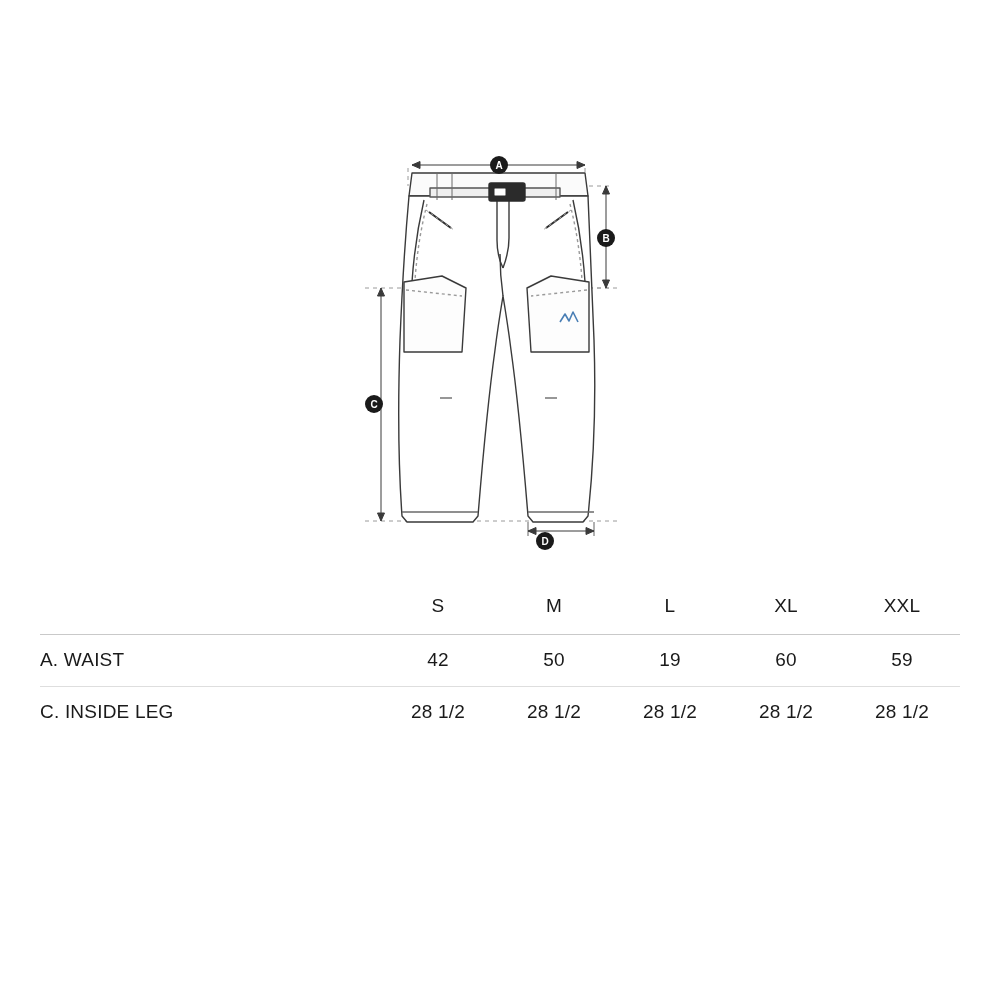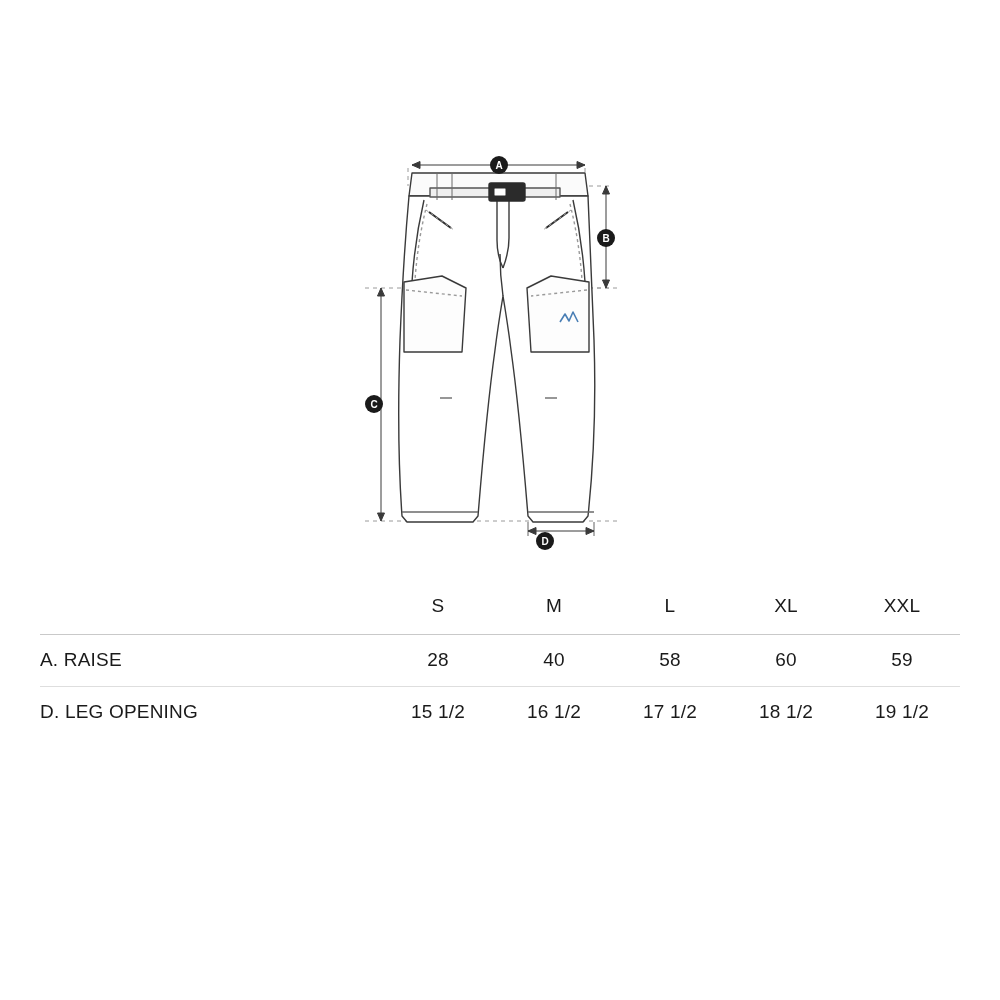--- a/index.html
+++ b/index.html
@@ -198,32 +198,32 @@
           <th class="label-head"></th>
           <th class="size-head">S</th>
           <th class="size-head">M</th>
           <th class="size-head">L</th>
           <th class="size-head">XL</th>
           <th class="size-head">XXL</th>
         </tr>
       </thead>
       <tbody>
         <tr>
-          <td class="row-label">A. RAISE</td>
-          <td class="size-cell">28</td>
-          <td class="size-cell">40</td>
-          <td class="size-cell">58</td>
+          <td class="row-label">A. WAIST</td>
+          <td class="size-cell">42</td>
+          <td class="size-cell">50</td>
+          <td class="size-cell">19</td>
           <td class="size-cell">60</td>
           <td class="size-cell">59</td>
         </tr>
         <tr>
-          <td class="row-label">D. LEG OPENING</td>
-          <td class="size-cell">15 1/2</td>
-          <td class="size-cell">16 1/2</td>
-          <td class="size-cell">17 1/2</td>
-          <td class="size-cell">18 1/2</td>
-          <td class="size-cell">19 1/2</td>
+          <td class="row-label">C. INSIDE LEG</td>
+          <td class="size-cell">28 1/2</td>
+          <td class="size-cell">28 1/2</td>
+          <td class="size-cell">28 1/2</td>
+          <td class="size-cell">28 1/2</td>
+          <td class="size-cell">28 1/2</td>
         </tr>
       </tbody>
     </table>
   </div>
 
 </div>
 
 </body></html>

